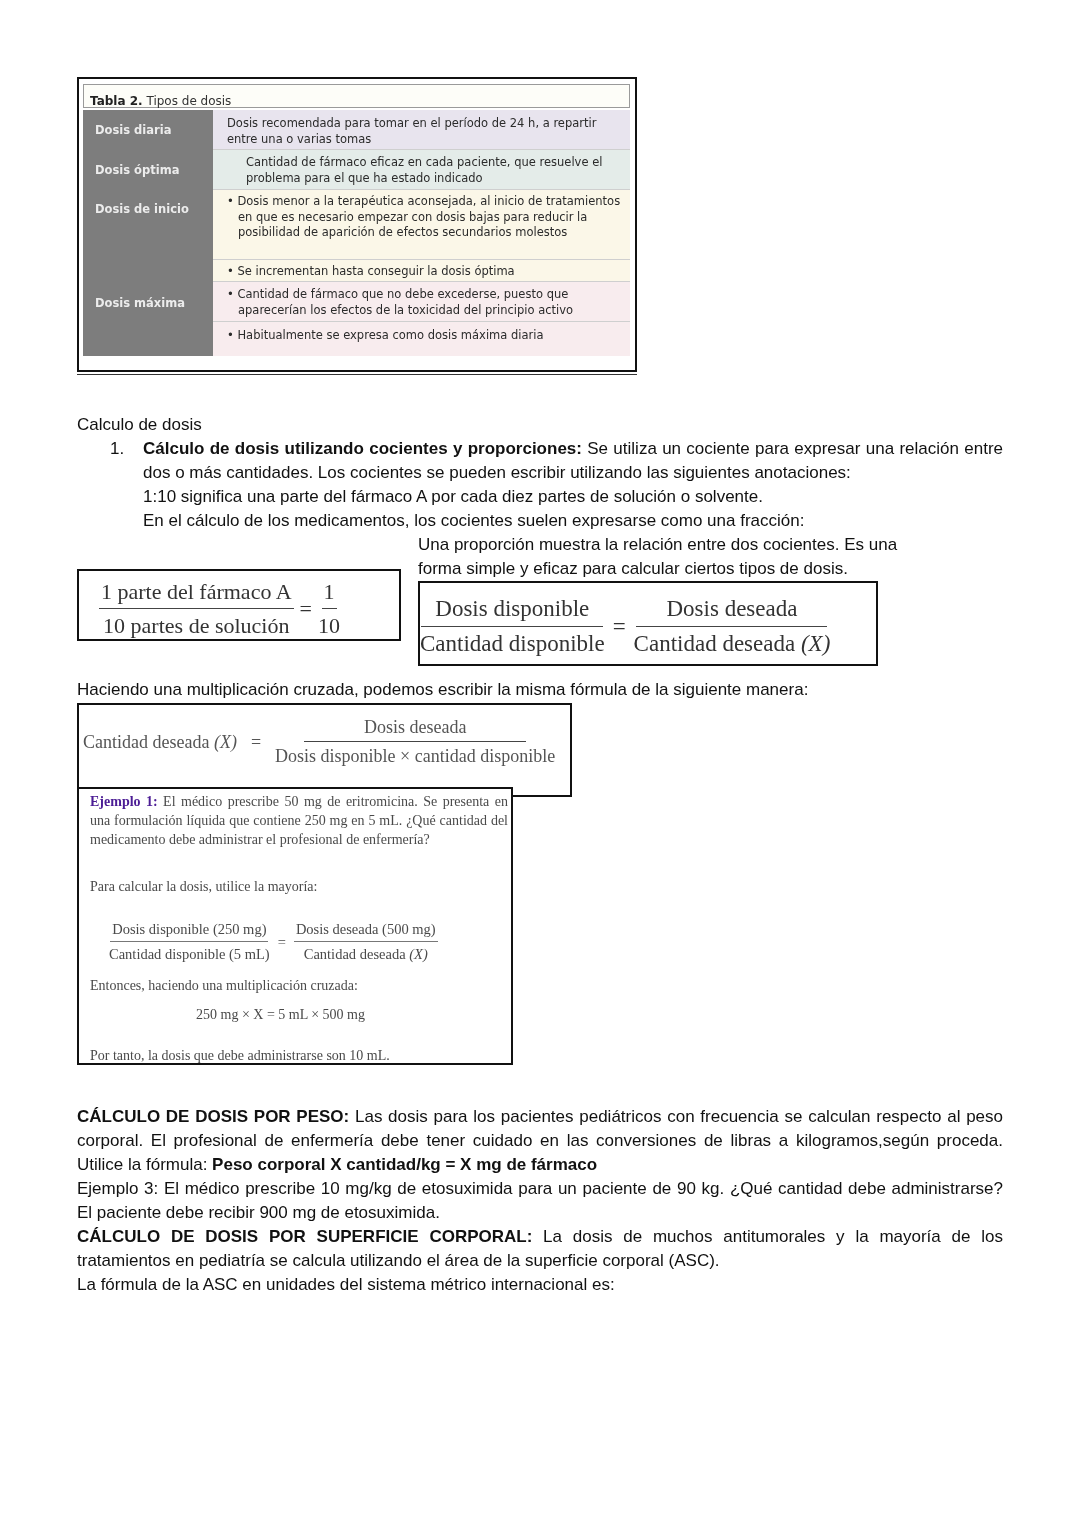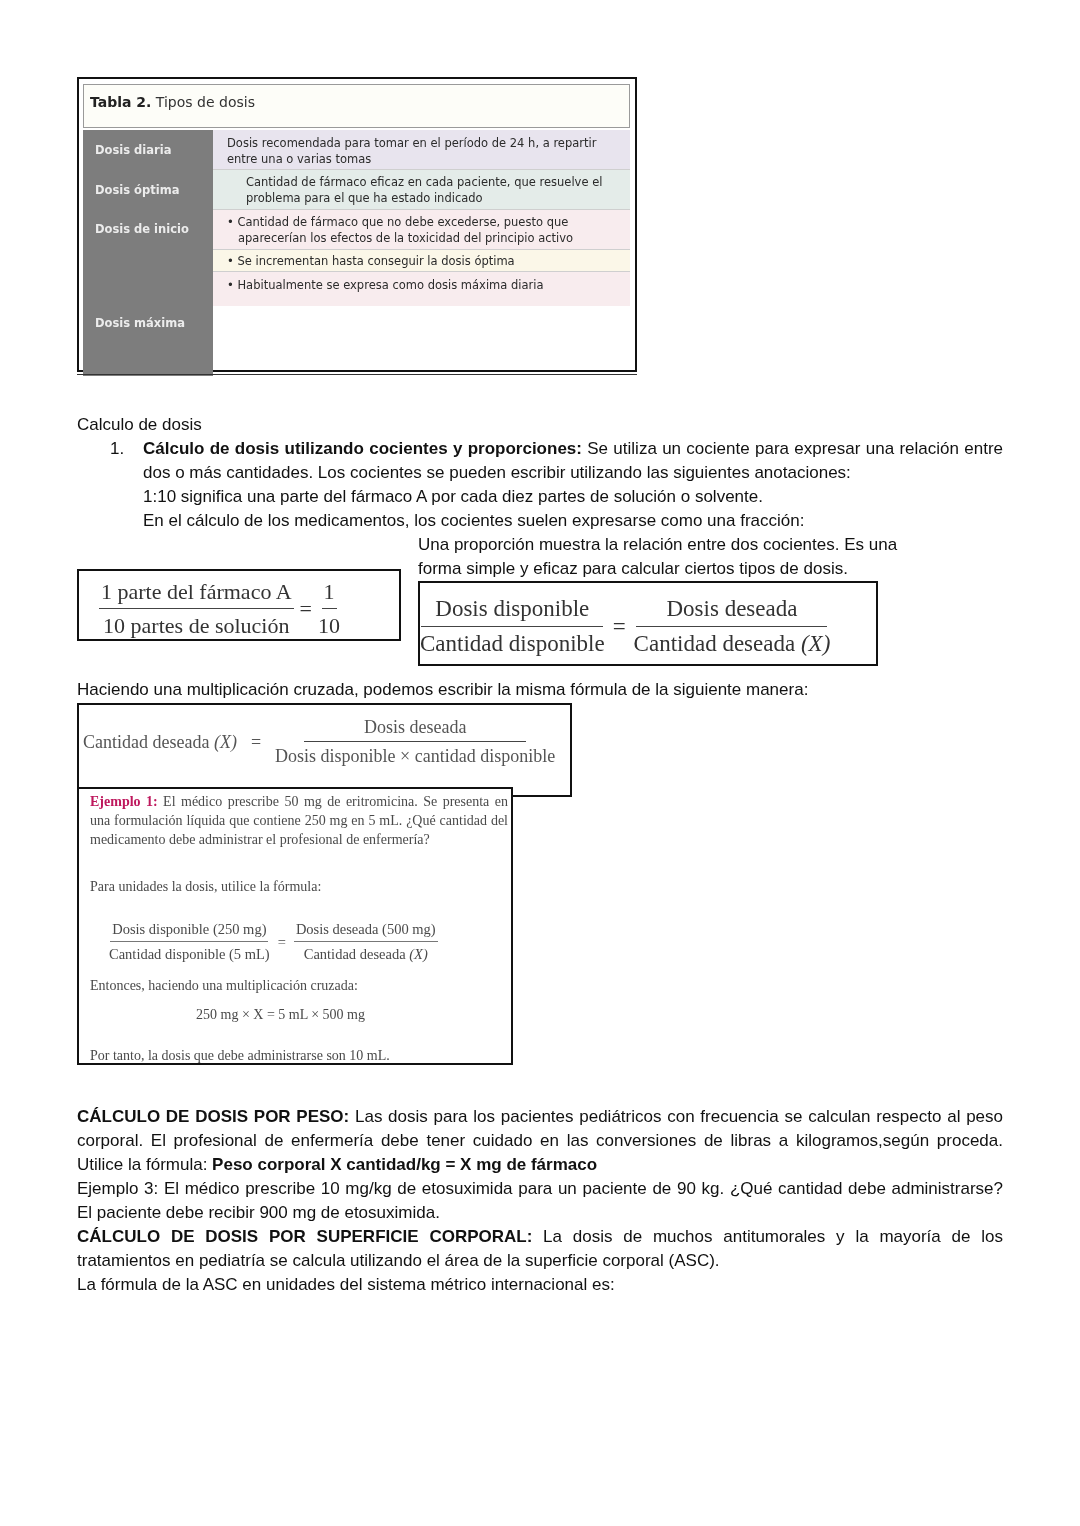--- a/index.html
+++ b/index.html
@@ -8,22 +8,22 @@
 
   
   .tbl-wrap {
     position: absolute; left: 77px; top: 77px; width: 560px; height: 295px;
     border: 2px solid #111; background: #fff; padding: 5px 5px 0 4px;
   }
   .tbl-wrap::after {
     content: ""; position: absolute; left: -2px; right: -2px; bottom: -5px; height: 1px; background: #333;
   }
   .tbl-title {
-    height: 44px; border: 1px solid #9a9a9a; background: #fdfdf8;
-    font-family: "DejaVu Sans", sans-serif; font-size: 14px; color: #333;
+    height: 24px; border: 1px solid #9a9a9a; background: #fdfdf8;
+    font-family: "DejaVu Sans", sans-serif; font-size: 12px; color: #333;
     padding: 9px 0 8px 6px;
   }
   .tbl-title b { font-weight: bold; color: #222; }
   .tbl-body { display: flex; height: 246px; margin-top: 2px; }
   .tbl-left { width: 130px; background: #7d7d7d; position: relative; }
   .tbl-left .lbl {
     position: absolute; left: 12px; font-family: "DejaVu Sans", sans-serif;
     font-size: 11.5px; color: #ececec; font-weight: bold;
   }
   .tbl-right { flex: 1; font-family: "DejaVu Sans", sans-serif; font-size: 11.5px; color: #2b2b2b; line-height: 15.5px; }
@@ -68,25 +68,28 @@
       <span class="lbl" style="top:92px">Dosis de inicio</span>
       <span class="lbl" style="top:186px">Dosis máxima</span>
     </div>
     <div class="tbl-right">
       <div class="tbl-row r-diaria">
         <span>Dosis recomendada para tomar en el período de 24 h, a repartir entre una o varias tomas</span>
       </div>
       <div class="tbl-row r-optima">
         <span>Cantidad de fármaco eficaz en cada paciente, que resuelve el problema para el que ha estado indicado</span>
       </div>
-      <div class="tbl-row b r-max1">
-        <div class="li">• Cantidad de fármaco que no debe excederse, puesto que aparecerían los efectos de la toxicidad del principio activo</div>
+      <div class="tbl-row b r-inicio1">
+        <div class="li">• Dosis menor a la terapéutica aconsejada, al inicio de tratamientos en que es necesario empezar con dosis bajas para reducir la posibilidad de aparición de efectos secundarios molestos</div>
       </div>
       <div class="tbl-row b r-inicio2">
         <div class="li">• Se incrementan hasta conseguir la dosis óptima</div>
+      </div>
+      <div class="tbl-row b r-max1">
+        <div class="li">• Cantidad de fármaco que no debe excederse, puesto que aparecerían los efectos de la toxicidad del principio activo</div>
       </div>
       <div class="tbl-row b r-max2">
         <div class="li">• Habitualmente se expresa como dosis máxima diaria</div>
       </div>
     </div>
   </div>
 </div>
 
 <div class="txt u" style="left:77px; top:413px;">Calculo de dosis</div>
 
@@ -122,23 +125,23 @@
 
 <div class="box serif" style="left:77px; top:703px; width:495px; height:94px; font-size:18px; padding:12px 0 0 4px; color:#555; overflow:hidden;">
   <span style="vertical-align:middle;"><span>Cantidad deseada</span> <i>(X)</i></span><span class="eq" style="padding:0 14px;">=</span><span class="frac">
     <span class="num" style="padding:0 60px 3px;">Dosis deseada</span>
     <span class="den">Dosis disponible × cantidad disponible</span>
   </span>
 </div>
 
 <div class="ex-box">
   <div class="ex" style="position:absolute; left:11px; top:3px; width:418px; line-height:19px; text-align:justify;">
-    <b style="color:#be185d;">Ejemplo 1:</b><span> El médico prescribe 50 mg de eritromicina. Se presenta en una formulación líquida que contiene 250 mg en 5 mL. ¿Qué cantidad del medicamento debe administrar el profesional de enfermería?</span>
+    <b style="color:#4c1d95;">Ejemplo 1:</b><span> El médico prescribe 50 mg de eritromicina. Se presenta en una formulación líquida que contiene 250 mg en 5 mL. ¿Qué cantidad del medicamento debe administrar el profesional de enfermería?</span>
   </div>
-  <div class="ex" style="position:absolute; left:11px; top:90px;">Para unidades la dosis, utilice la fórmula:</div>
+  <div class="ex" style="position:absolute; left:11px; top:90px;">Para calcular la dosis, utilice la mayoría:</div>
   <div class="ex" style="position:absolute; left:30px; top:132px; font-size:14.5px;">
     <span class="frac">
       <span class="num" style="border-bottom-color:#777;">Dosis disponible (250 mg)</span>
       <span class="den">Cantidad disponible (5 mL)</span>
     </span><span class="eq">=</span><span class="frac">
       <span class="num" style="border-bottom-color:#777;">Dosis deseada (500 mg)</span>
       <span class="den"><span>Cantidad deseada</span> <i>(X)</i></span>
     </span>
   </div>
   <div class="ex" style="position:absolute; left:11px; top:189px;">Entonces, haciendo una multiplicación cruzada:</div>

